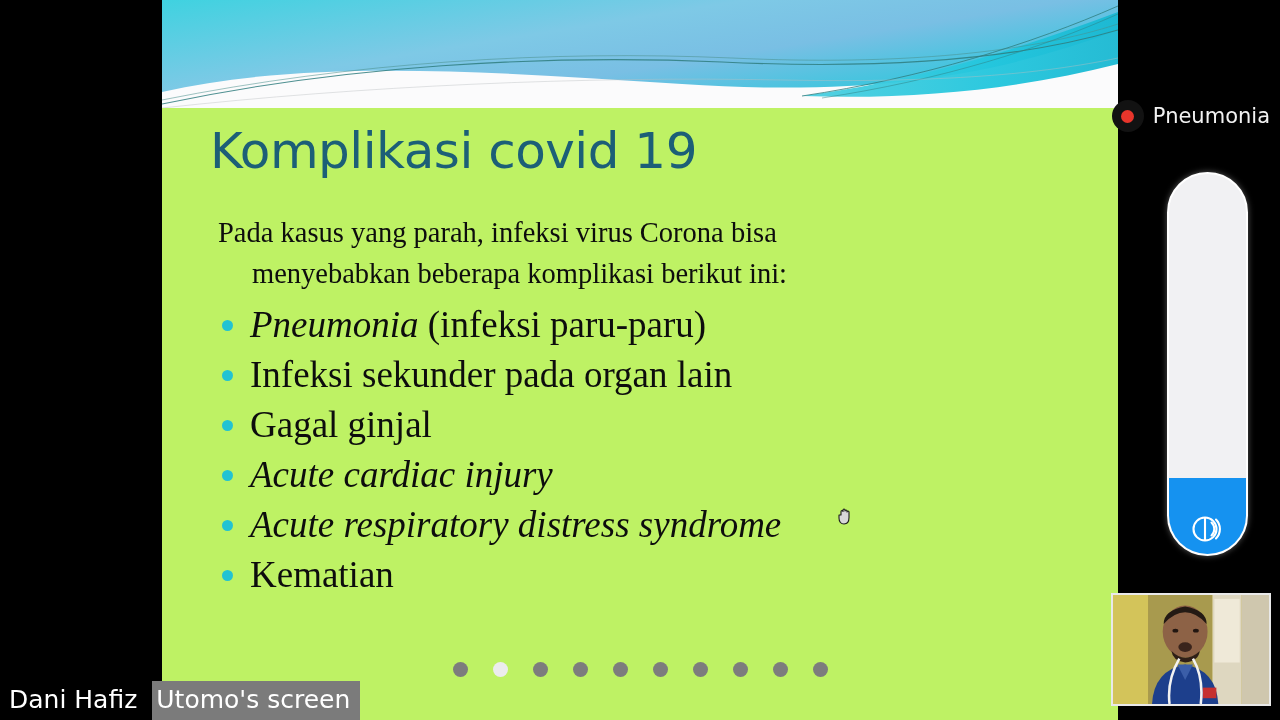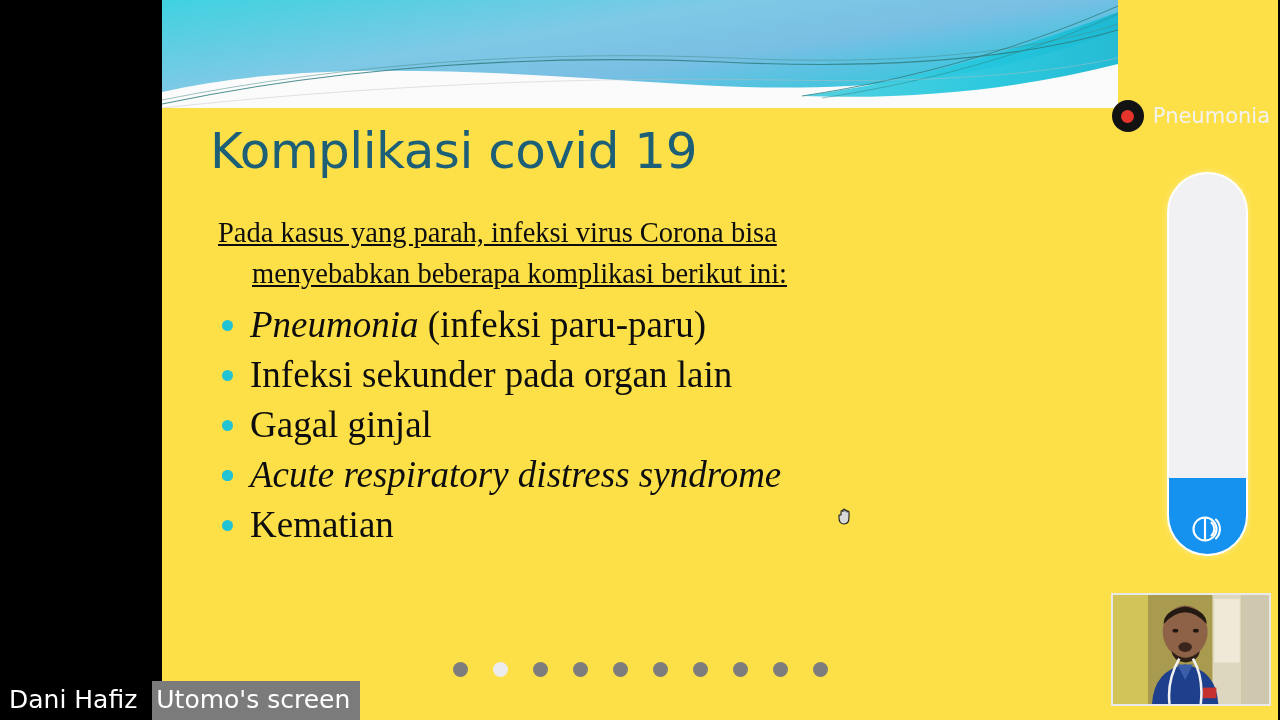--- a/index.html
+++ b/index.html
@@ -7,43 +7,42 @@
   html, body {
     width:1280px; height:720px;
     background:#000; overflow:hidden;
     font-family:"Liberation Sans", sans-serif;
   }
 
   #root { position:relative; width:1280px; height:720px; background:#000; }
 
   
   .shared-screen{
-    position:absolute; left:162px; top:0; width:1116px; height:720px;
-    background:#fde047; overflow:hidden;
+    position:absolute; left:162px; top:0; width:956px; height:720px;
+    background:#bef264; overflow:hidden;
   }
 
   .slide-banner{
     position:absolute; left:0; top:0; width:956px; height:108px;
     overflow:hidden;
   }
   .slide-banner svg{ display:block; width:956px; height:108px; }
 
   .slide-title{
     position:absolute; left:48px; top:122px;
     font-family:"DejaVu Sans", sans-serif;
     font-size:50px; font-weight:400; letter-spacing:-0.5px;
     color:#1c5f77; white-space:nowrap;
   }
 
   .slide-intro{
     position:absolute; left:56px; top:212px; width:790px;
     font-family:"Liberation Serif", serif;
     font-size:28.5px; line-height:41px; color:#0d0d0d;
     text-indent:0;
-    text-decoration:underline;
   }
   .slide-intro .ln2{ display:block; padding-left:34px; }
 
   .bullet-list{
     position:absolute; left:52px; top:300px; width:840px;
     list-style:none;
   }
   .bullet-item{
     position:relative; padding-left:36px;
     font-family:"Liberation Serif", serif;
@@ -180,21 +179,21 @@
 
     <div class="slide-intro">
       <span>Pada kasus yang parah, infeksi virus Corona bisa</span>
       <span class="ln2">menyebabkan beberapa komplikasi berikut ini:</span>
     </div>
 
     <ul class="bullet-list" id="bullet-list">
         <li class="bullet-item italic"><span class="dot" style="background: rgb(34, 195, 210);"></span><span class="txt-main">Pneumonia</span><span class="txt-tail"> (infeksi paru-paru)</span></li>
         <li class="bullet-item"><span class="dot" style="background: rgb(34, 195, 210);"></span><span class="txt-main">Infeksi sekunder pada organ lain</span></li>
         <li class="bullet-item"><span class="dot" style="background: rgb(34, 195, 210);"></span><span class="txt-main">Gagal ginjal</span></li>
-        <li class="bullet-item italic"><span class="dot" style="background: rgb(34, 195, 210);"></span></li>
+        <li class="bullet-item italic"><span class="dot" style="background: rgb(34, 195, 210);"></span><span class="txt-main">Acute cardiac injury</span></li>
         <li class="bullet-item italic"><span class="dot" style="background: rgb(34, 195, 210);"></span><span class="txt-main">Acute respiratory distress syndrome</span></li>
         <li class="bullet-item"><span class="dot" style="background: rgb(34, 195, 210);"></span><span class="txt-main">Kematian</span></li>
       </ul>
 
     <div class="slide-dots" id="slide-dots">
         <span class="nav-dot"></span>
         <span class="nav-dot faded"></span>
         <span class="nav-dot"></span>
         <span class="nav-dot"></span>
         <span class="nav-dot"></span>

